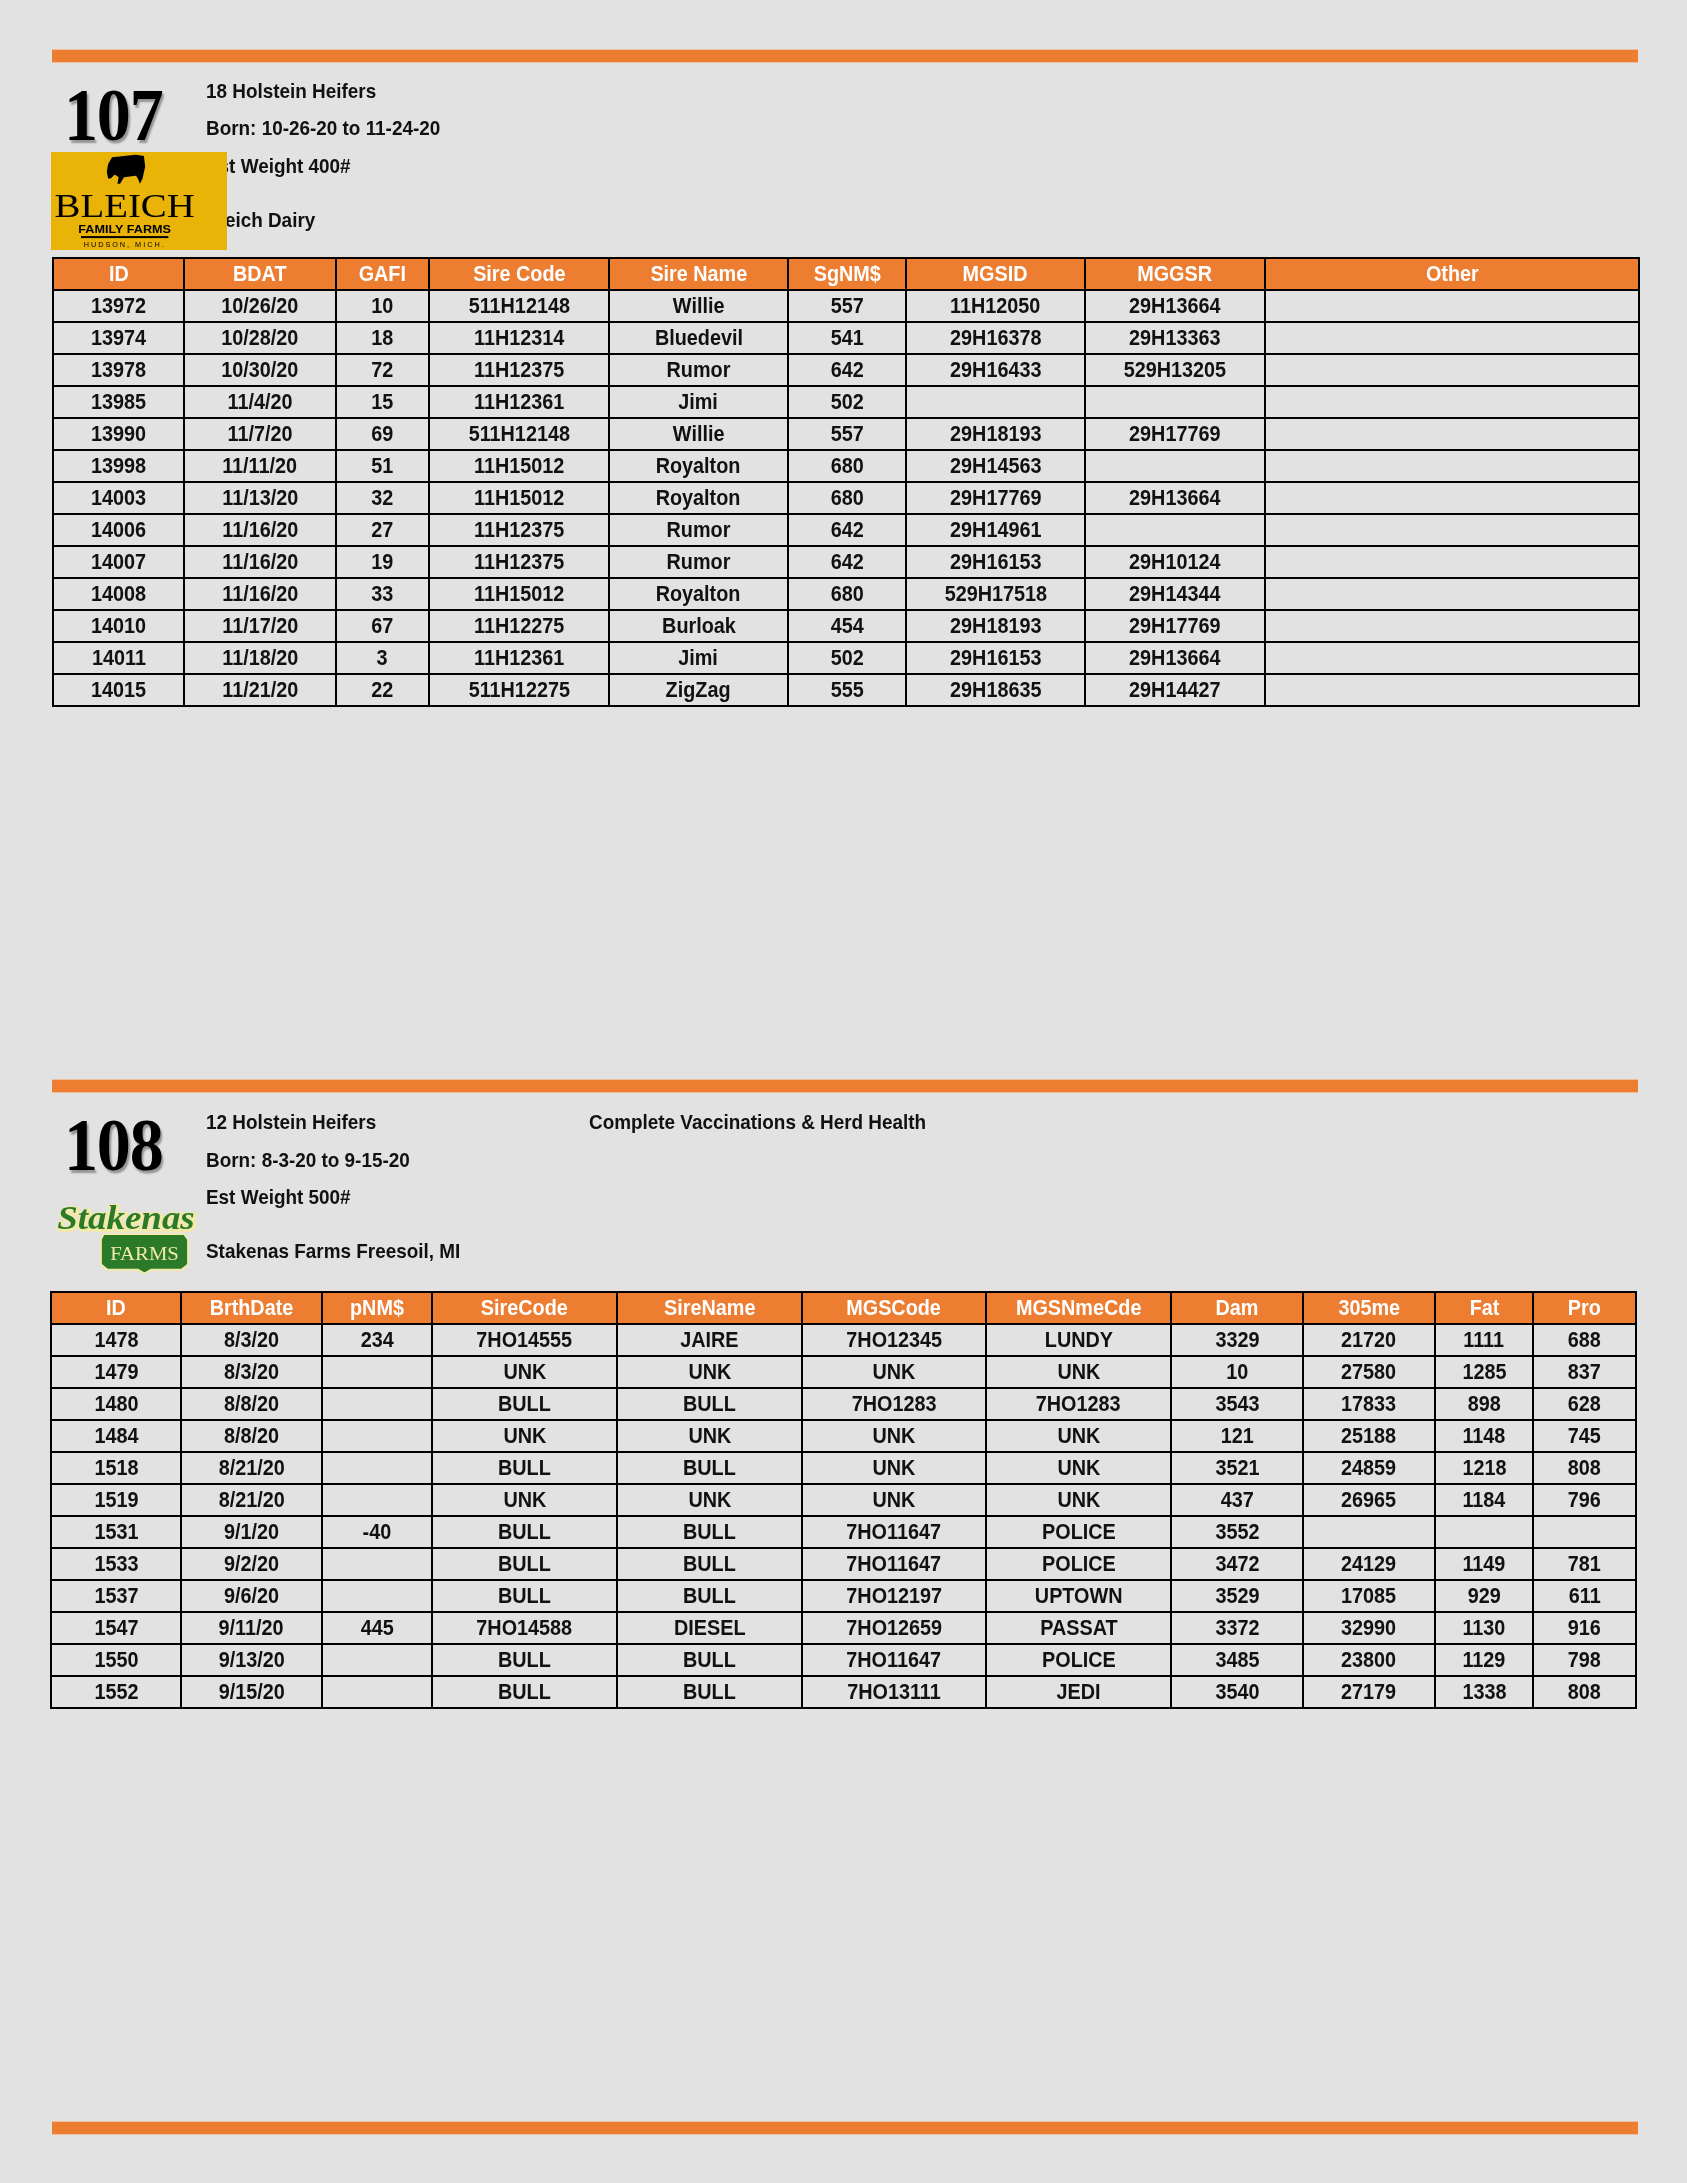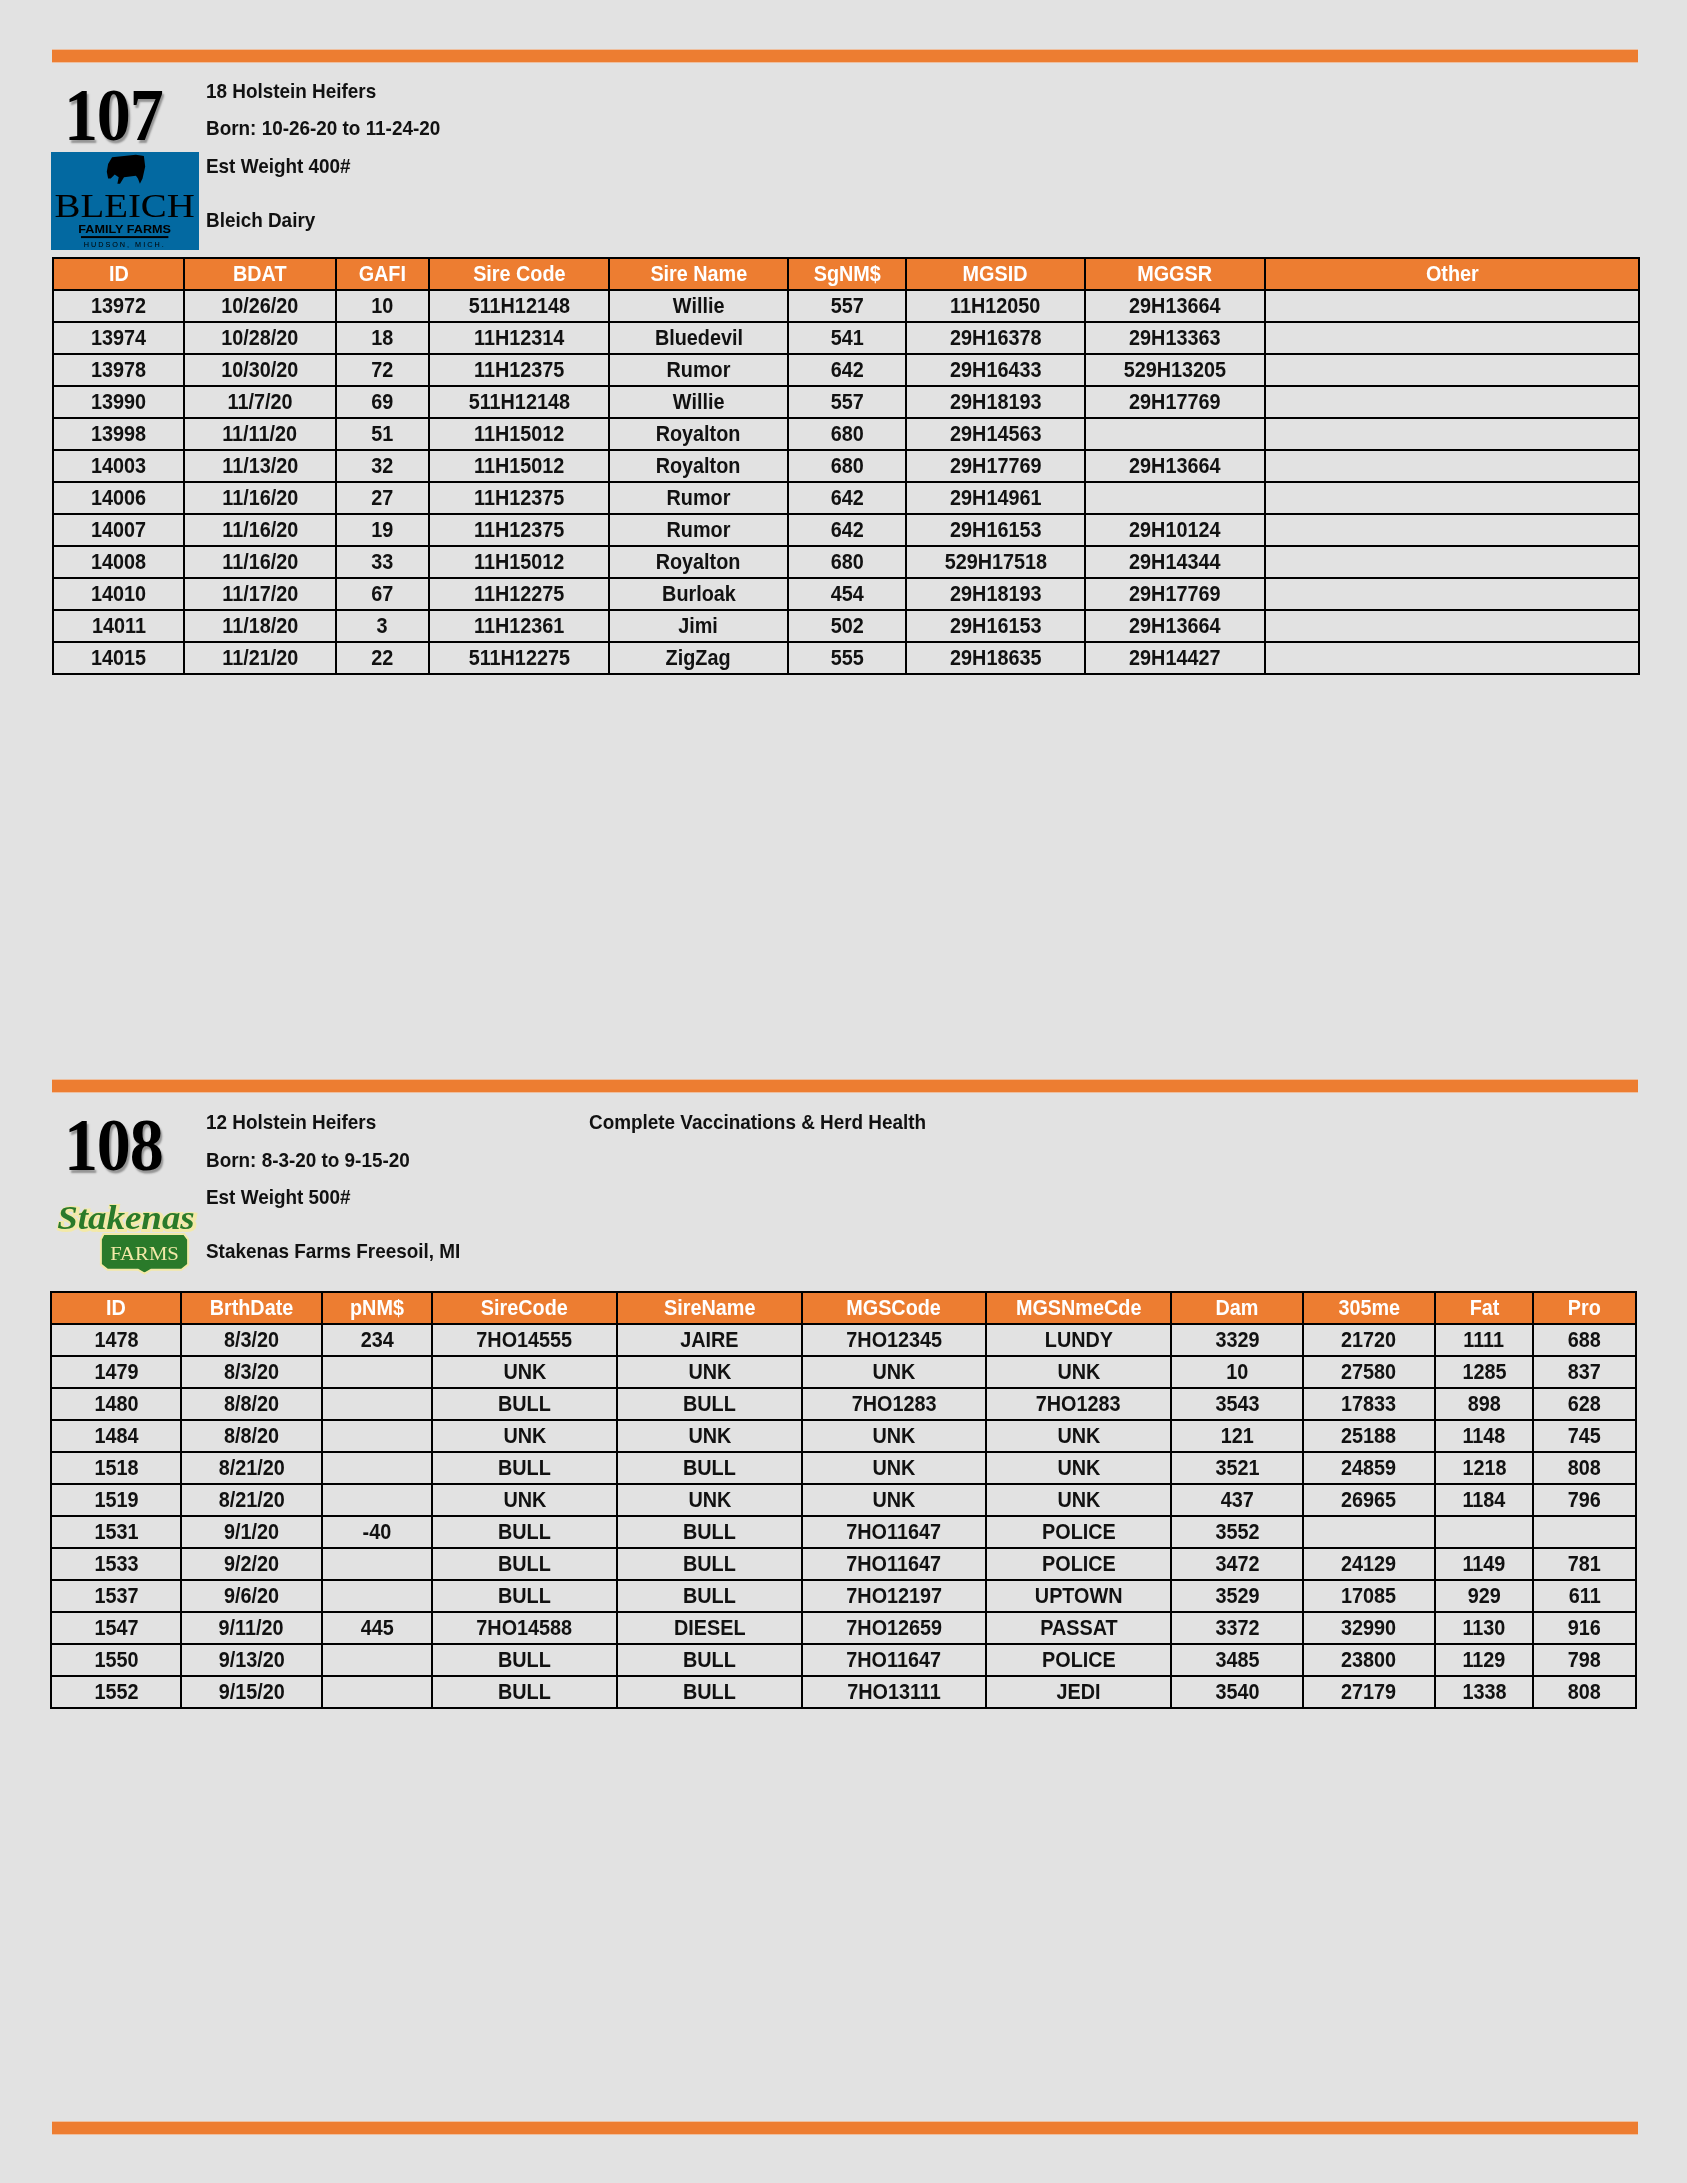--- a/index.html
+++ b/index.html
@@ -40,21 +40,21 @@
 <div class="bar" style="top:1080px;"></div>
 <div class="bar" style="top:2122px;"></div>
 
 <section>
   <div class="lot-num" style="left:64px; top:78px;">107</div>
   <div class="info" style="top:80px;">18 Holstein Heifers</div>
   <div class="info" style="top:117px;">Born: 10-26-20 to 11-24-20</div>
   <div class="info" style="top:155px;">Est Weight 400#</div>
   <div class="info" style="top:209px;">Bleich Dairy</div>
 
-  <div class="logo" style="left:51px; top:152px; width:148px; height:98px; background:#0369a1;">
+  <div class="logo" style="left:51px; top:152px; width:176px; height:98px; background:#eab308;">
     <svg width="148" height="98" viewBox="0 0 223 148">
       <path d="M92 8 L128 4 L140 6 L142 22 L138 40 L134 48 L131 40 L128 36 L110 38 L104 48 L100 48 L102 38 L96 34 L90 40 L86 40 L84 30 L86 18 Z" fill="#000"></path>
       <text x="111" y="98" text-anchor="middle" font-family="Liberation Serif, serif" font-size="50" fill="#000" textLength="212" lengthAdjust="spacingAndGlyphs">BLEICH</text>
       <text x="111" y="122" text-anchor="middle" font-family="Liberation Sans, sans-serif" font-weight="bold" font-size="17" fill="#000" textLength="140" lengthAdjust="spacingAndGlyphs">FAMILY FARMS</text>
       <rect x="45" y="127" width="132" height="3" fill="#000"></rect>
       <text x="111" y="144" text-anchor="middle" font-family="Liberation Sans, sans-serif" font-size="11" letter-spacing="3" fill="#000">HUDSON, MICH.</text>
     </svg>
   </div>
 
   <table class="grid" style="left:52px; top:257px; width:1586px;">
@@ -107,20 +107,31 @@
         </tr>
         <tr>
           <td><span class="cell-text">13978</span></td>
           <td><span class="cell-text">10/30/20</span></td>
           <td><span class="cell-text">72</span></td>
           <td><span class="cell-text">11H12375</span></td>
           <td><span class="cell-text">Rumor</span></td>
           <td><span class="cell-text">642</span></td>
           <td><span class="cell-text">29H16433</span></td>
           <td><span class="cell-text">529H13205</span></td>
+          <td><span class="cell-text"></span></td>
+        </tr>
+        <tr>
+          <td><span class="cell-text">13985</span></td>
+          <td><span class="cell-text">11/4/20</span></td>
+          <td><span class="cell-text">15</span></td>
+          <td><span class="cell-text">11H12361</span></td>
+          <td><span class="cell-text">Jimi</span></td>
+          <td><span class="cell-text">502</span></td>
+          <td><span class="cell-text"></span></td>
+          <td><span class="cell-text"></span></td>
           <td><span class="cell-text"></span></td>
         </tr>
         <tr>
           <td><span class="cell-text">13990</span></td>
           <td><span class="cell-text">11/7/20</span></td>
           <td><span class="cell-text">69</span></td>
           <td><span class="cell-text">511H12148</span></td>
           <td><span class="cell-text">Willie</span></td>
           <td><span class="cell-text">557</span></td>
           <td><span class="cell-text">29H18193</span></td>

